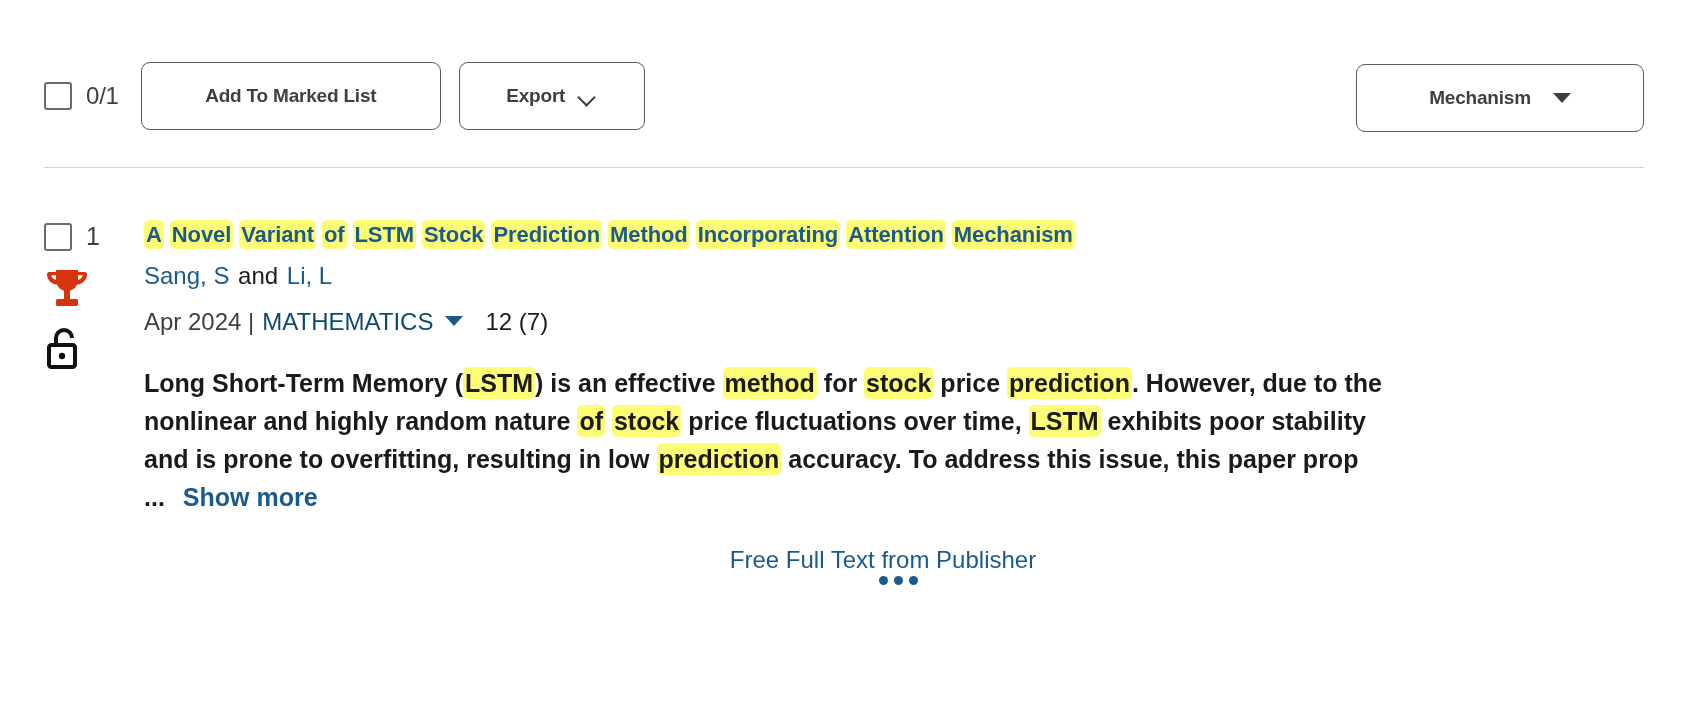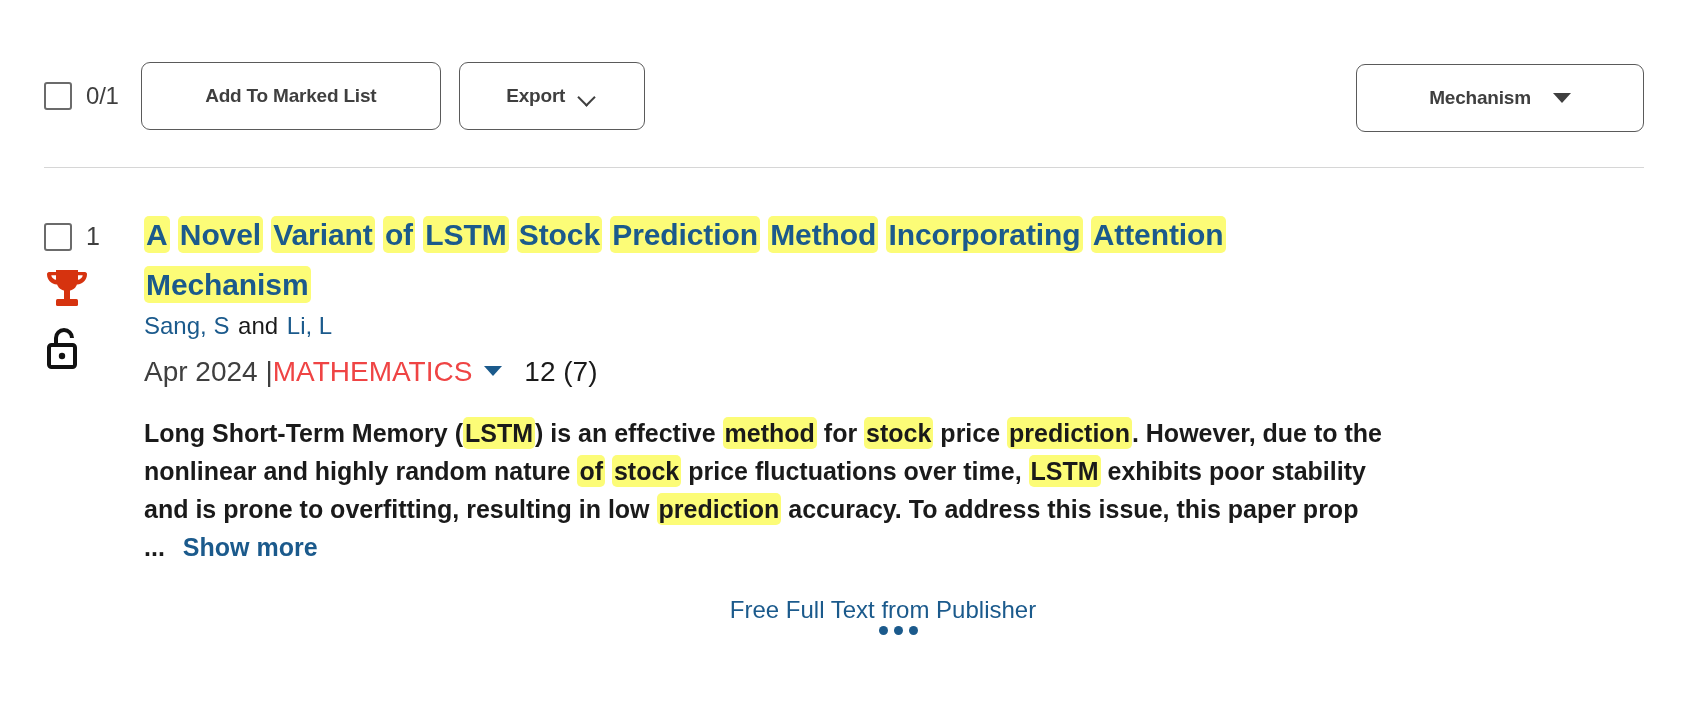--- a/index.html
+++ b/index.html
@@ -176,21 +176,21 @@
     margin-left: 2px;
     display: block;
   }
 
   .rec-body {
     flex: 1;
     min-width: 0;
   }
 
   .rec-title {
-    font-size: 30px;
+    font-size: 22px;
     font-weight: bold;
     color: #1b5a8c;
     line-height: 50px;
     letter-spacing: -0.1px;
     text-decoration: none;
     display: block;
     max-width: 1200px;
     margin-top: 2px;
     cursor: pointer;
   }
@@ -212,29 +212,30 @@
     text-decoration: none;
     cursor: pointer;
   }
   .rec-authors .conj {
     color: #1a1a1a;
     padding: 0 2px;
   }
 
   .rec-meta {
     margin-top: 14px;
-    font-size: 28px;
+    font-size: 24px;
     line-height: 32px;
     color: #3f3f3f;
     display: flex;
     align-items: center;
   }
   .rec-meta .journal {
-    color: #ef4444;
-    text-decoration: none;
+    color: #0c4a6e;
+    text-decoration: none;
+    margin-left: 8px;
     cursor: pointer;
   }
   .rec-meta .cites {
     color: #1a1a1a;
     margin-left: 16px;
   }
 
   .rec-abstract {
     margin-top: 26px;
     font-size: 25px;

